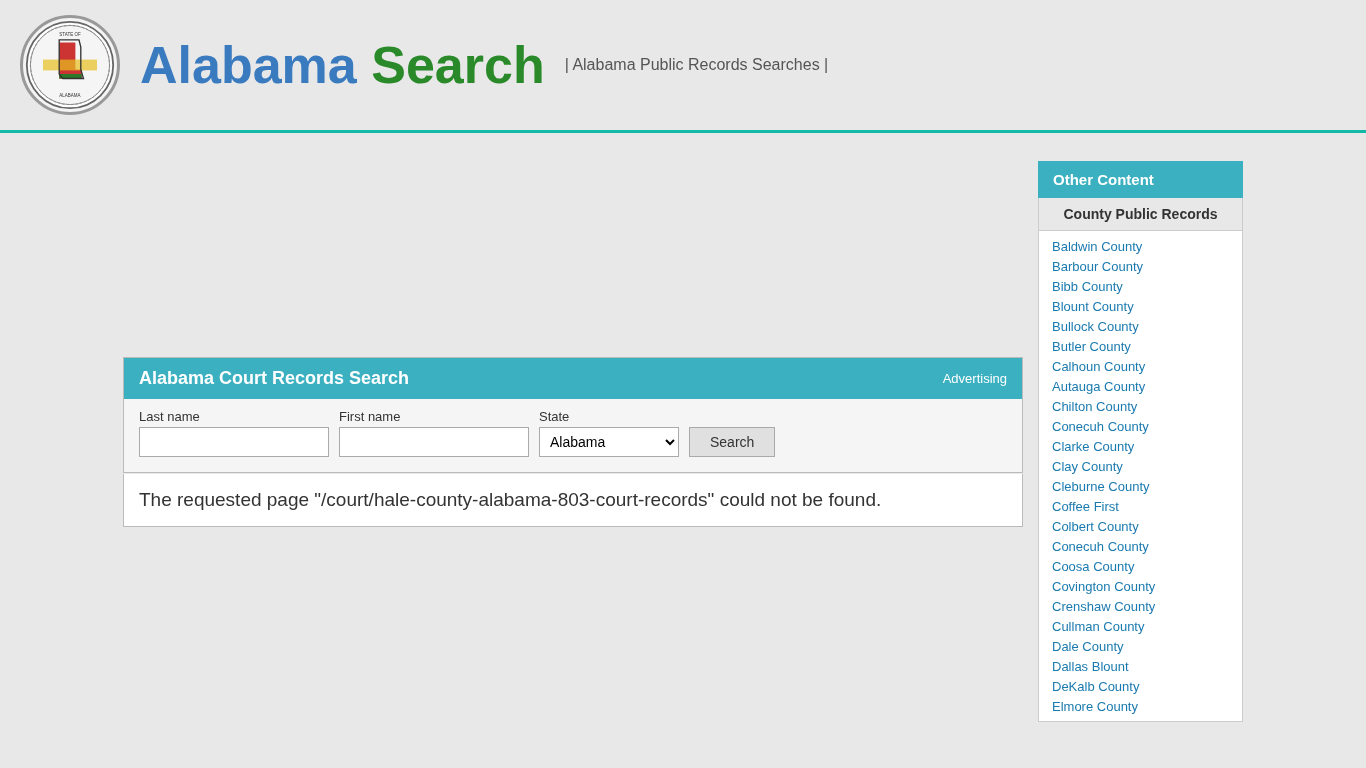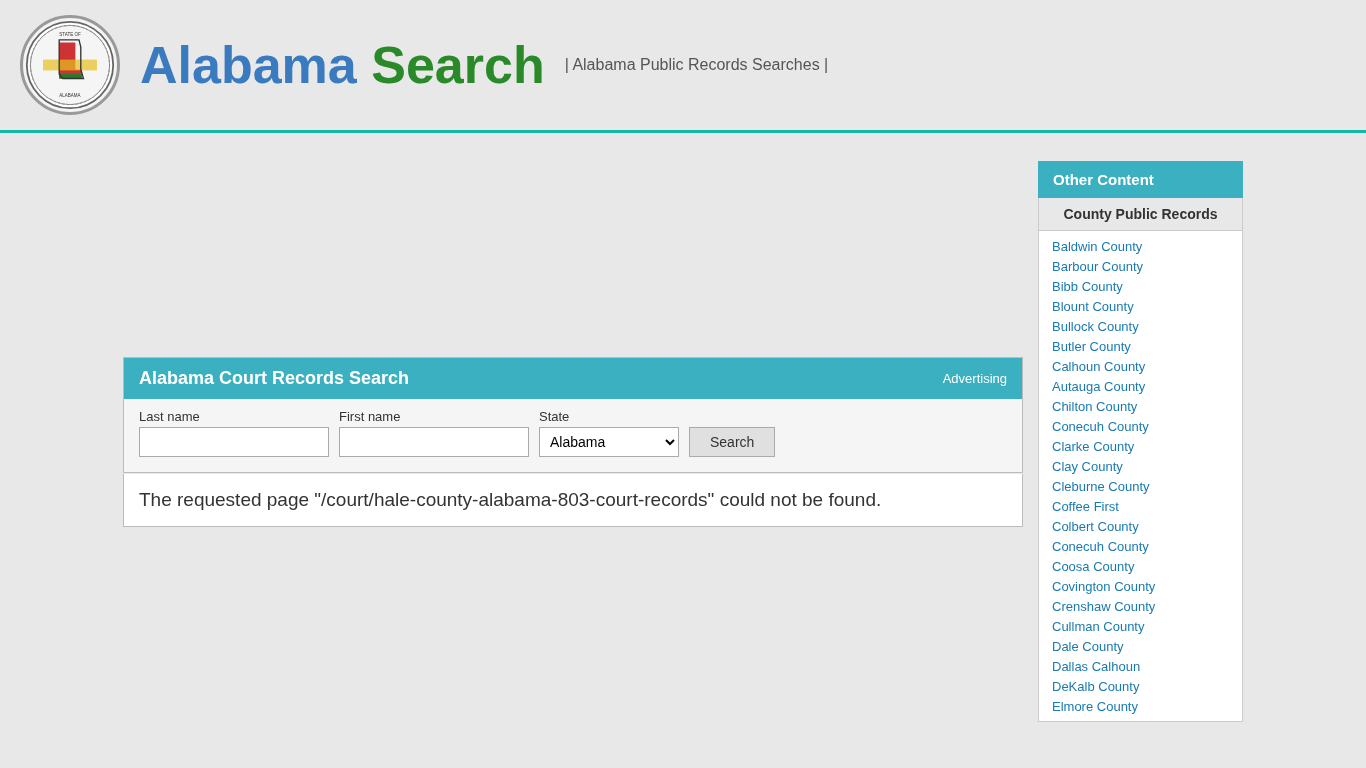--- a/index.html
+++ b/index.html
@@ -288,20 +288,20 @@
           <li><a href="#">Clay County</a></li>
           <li><a href="#">Cleburne County</a></li>
           <li><a href="#">Coffee First</a></li>
           <li><a href="#">Colbert County</a></li>
           <li><a href="#">Conecuh County</a></li>
           <li><a href="#">Coosa County</a></li>
           <li><a href="#">Covington County</a></li>
           <li><a href="#">Crenshaw County</a></li>
           <li><a href="#">Cullman County</a></li>
           <li><a href="#">Dale County</a></li>
-          <li><a href="#">Dallas Calhoun</a></li>
+          <li><a href="#">Dallas Blount</a></li>
           <li><a href="#">DeKalb County</a></li>
           <li><a href="#">Elmore County</a></li>
         </ul>
     </div>
   </div>
 
 </div>
 
 </body></html>

